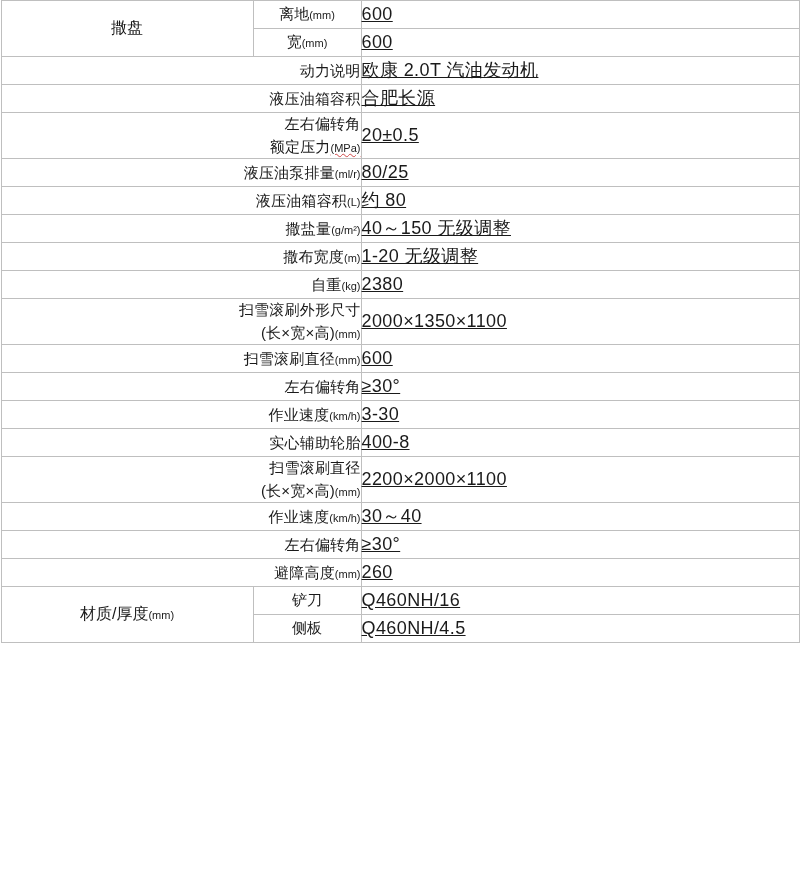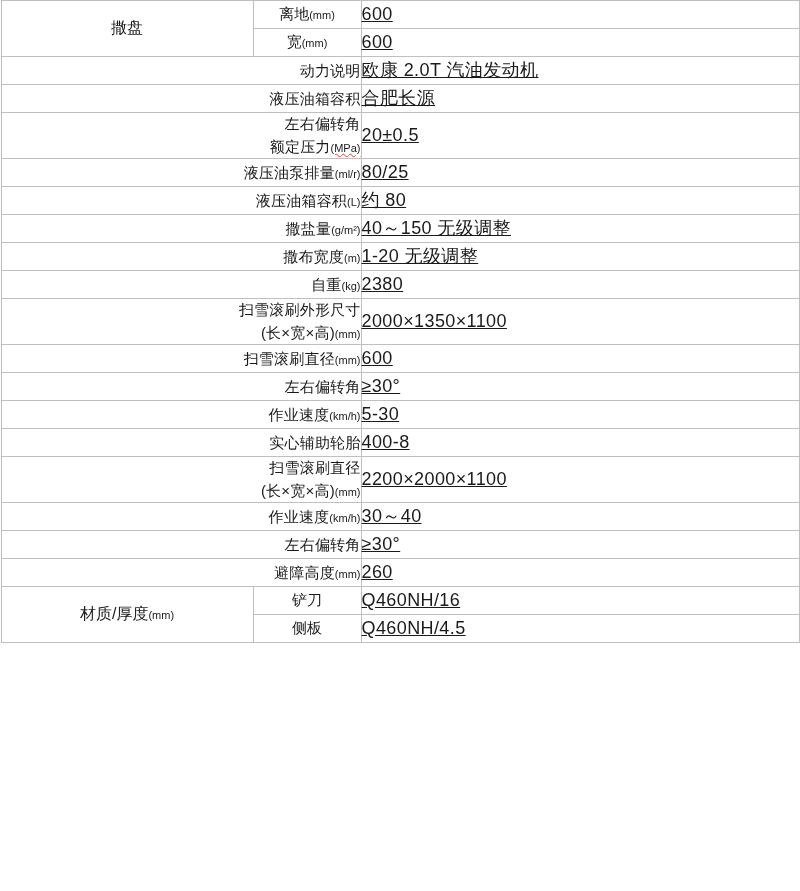--- a/index.html
+++ b/index.html
@@ -143,21 +143,21 @@
       <td class="value-cell">600</td>
     </tr>
 
     <tr>
       <td class="label-cell" colspan="2"><span>左右偏转角</span></td>
       <td class="value-cell">≥30°</td>
     </tr>
 
     <tr>
       <td class="label-cell" colspan="2"><span>作业速度</span><span class="small">(km/h)</span></td>
-      <td class="value-cell">5-30</td>
+      <td class="value-cell">3-30</td>
     </tr>
 
     <tr>
       <td class="label-cell" colspan="2"><span>实心辅助轮胎</span></td>
       <td class="value-cell">400-8</td>
     </tr>
 
     <tr>
       <td class="label-cell two-line" colspan="2">
         <div>扫雪滚刷直径</div>

